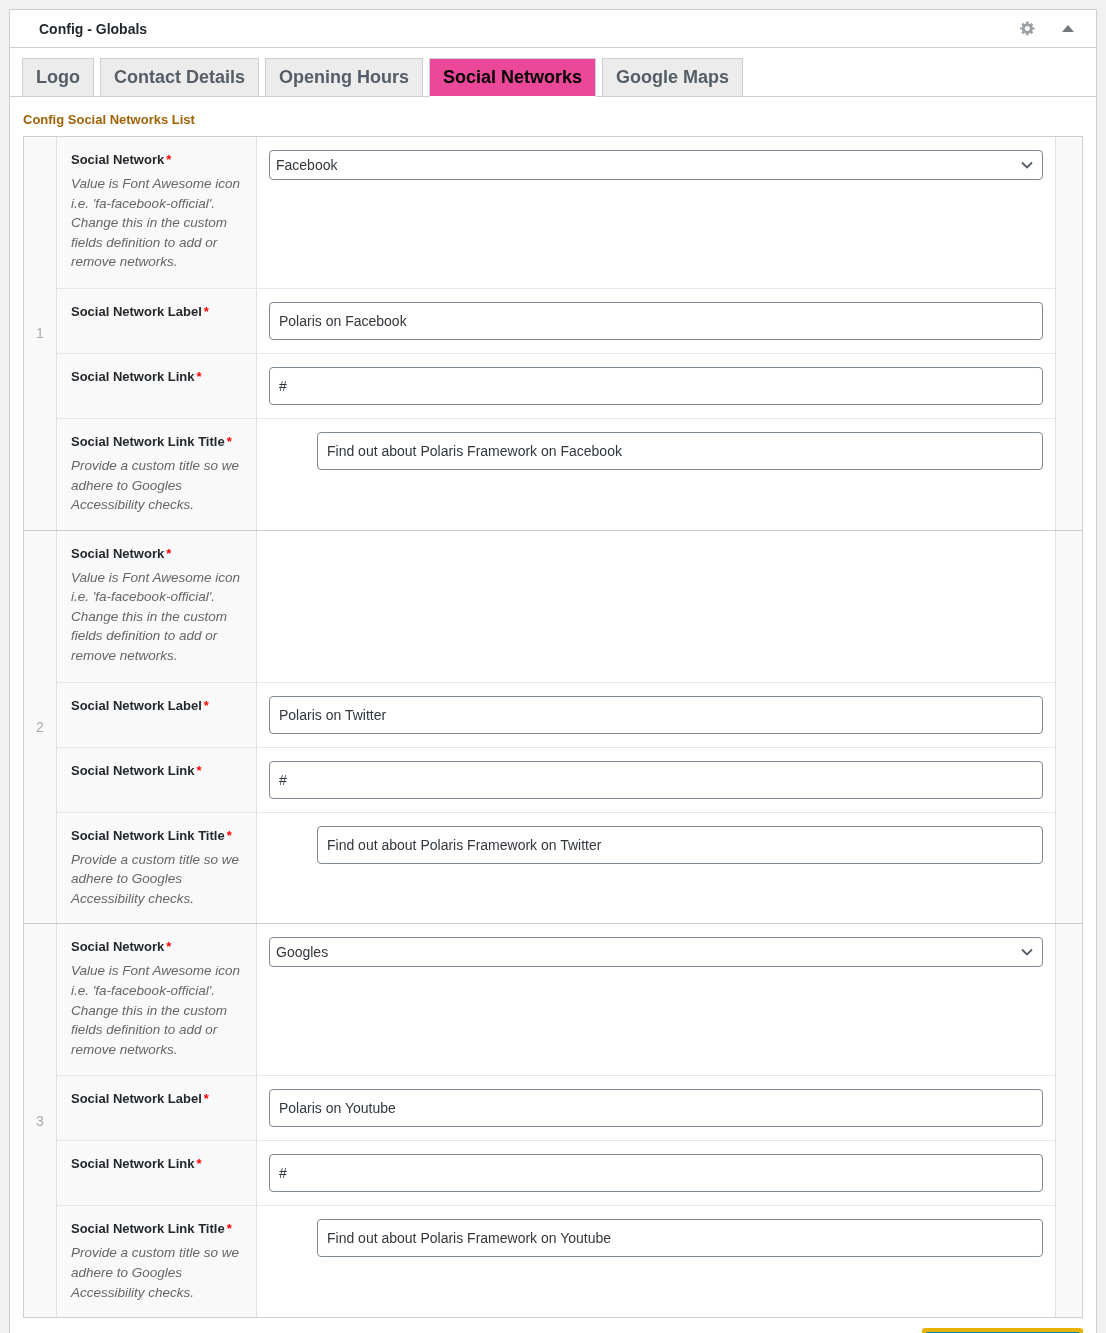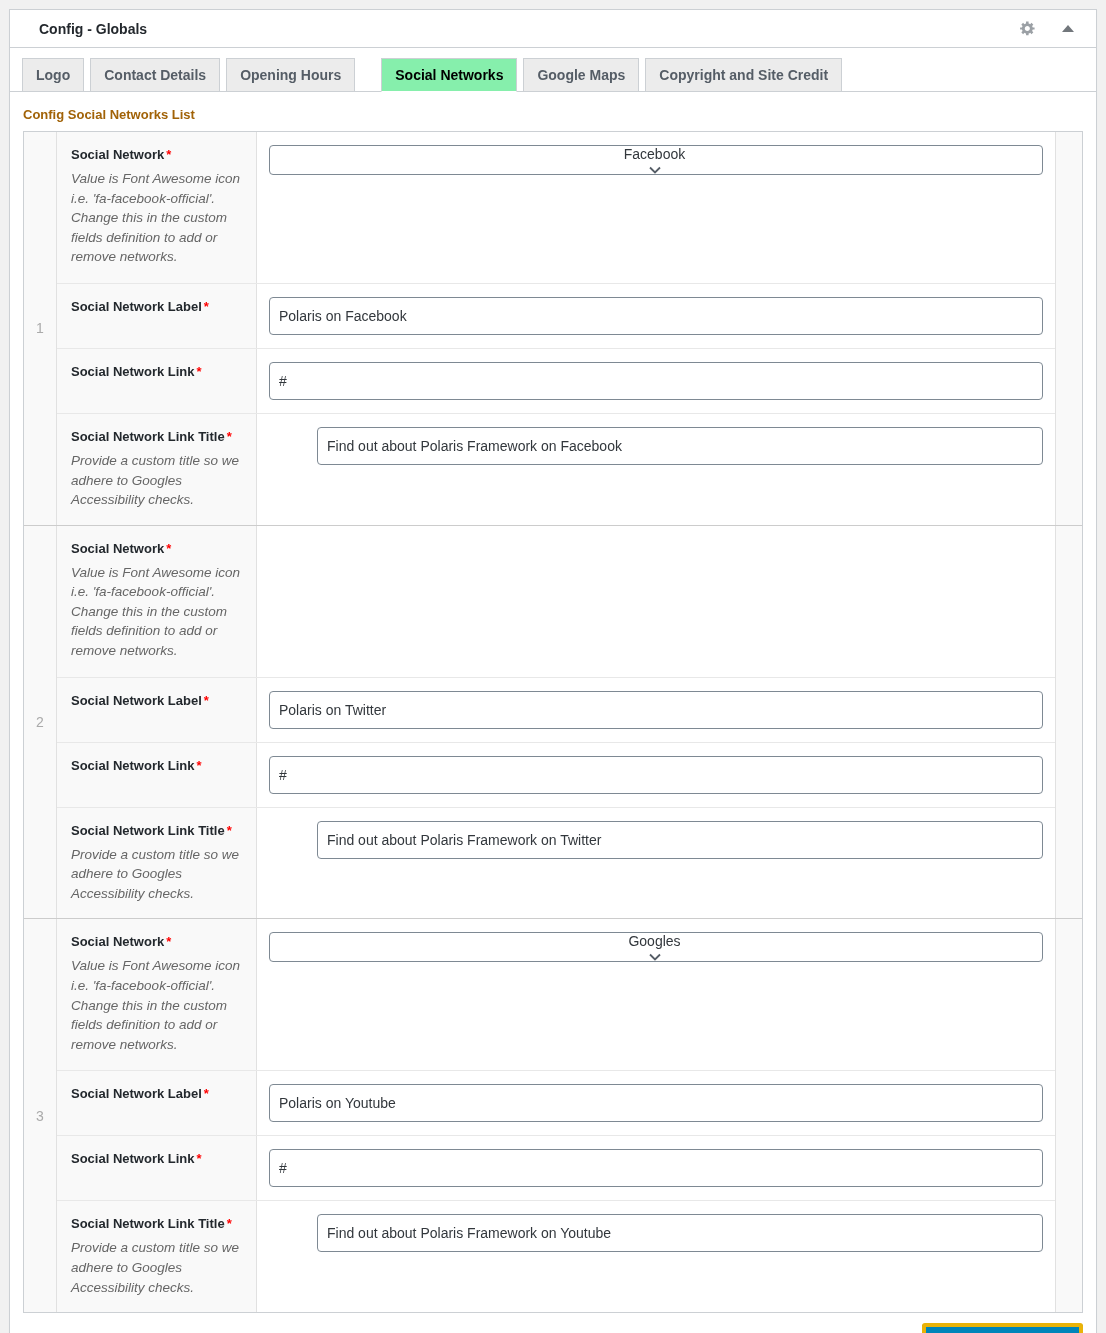--- a/index.html
+++ b/index.html
@@ -47,31 +47,30 @@
     gap: 6px;
     padding: 10px 12px 0 12px;
     border-bottom: 1px solid #ccd0d4;
   }
   .tab {
     border: 1px solid #ccd0d4;
     border-bottom: 1px solid #ccd0d4;
     margin-bottom: -1px;
     background: #ececec;
     color: #555d66;
-    font-size: 14px;
+    font-size: 18px;
     font-weight: 600;
     padding: 8px 13px;
     cursor: pointer;
     white-space: nowrap;
   }
   .tab.active {
-    background: #86efac;
+    background: #ec4899;
     border-bottom-color: #fff;
     color: #000;
-    margin-left: 20px;
   }
 
   
   .content { padding: 0 13px 16px 13px; flex: 1; display: flex; flex-direction: column; }
   .section-title {
     font-size: 13px;
     font-weight: bold;
     color: #a16207;
     margin: 15px 0 9px 0;
   }
@@ -140,21 +139,20 @@
     padding: 0 9px 0 6px;
     border: 1px solid #7e8993;
     border-radius: 4px;
     background: #fff;
     display: flex;
     align-items: center;
     justify-content: space-between;
     font-size: 14px;
     color: #32373c;
     cursor: pointer;
-    flex-direction: column;
   }
   .chevron-svg { width: 12px; height: 8px; stroke: #555d66; fill: none; stroke-width: 1.8; flex: 0 0 auto; }
 
   
   .repeater-footer { display: flex; justify-content: flex-end; margin-top: 10px; }
   .add-btn {
     background: #0085ba;
     border: 4px solid #eab308;
     border-radius: 3px;
     color: #fff;
@@ -185,21 +183,20 @@
       </button>
     </span>
   </div>
 
   <div class="tab-bar">
     <div class="tab">Logo</div>
     <div class="tab">Contact Details</div>
     <div class="tab">Opening Hours</div>
     <div class="tab active">Social Networks</div>
     <div class="tab">Google Maps</div>
-    <div class="tab">Copyright and Site Credit</div>
   </div>
 
   <div class="content">
     <div class="section-title">Config Social Networks List</div>
 
     <div class="repeater">
 
       <div class="row-group">
         <div class="order-cell">1</div>
         <div class="fields">

